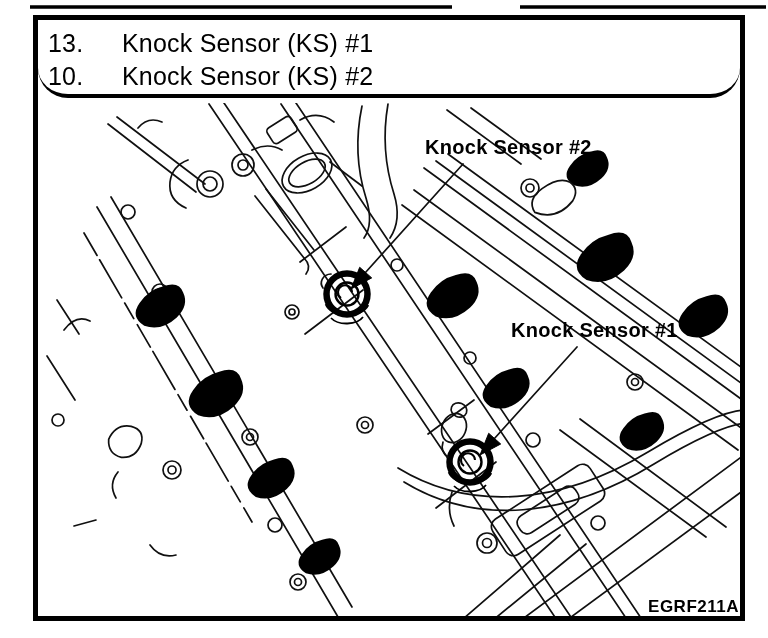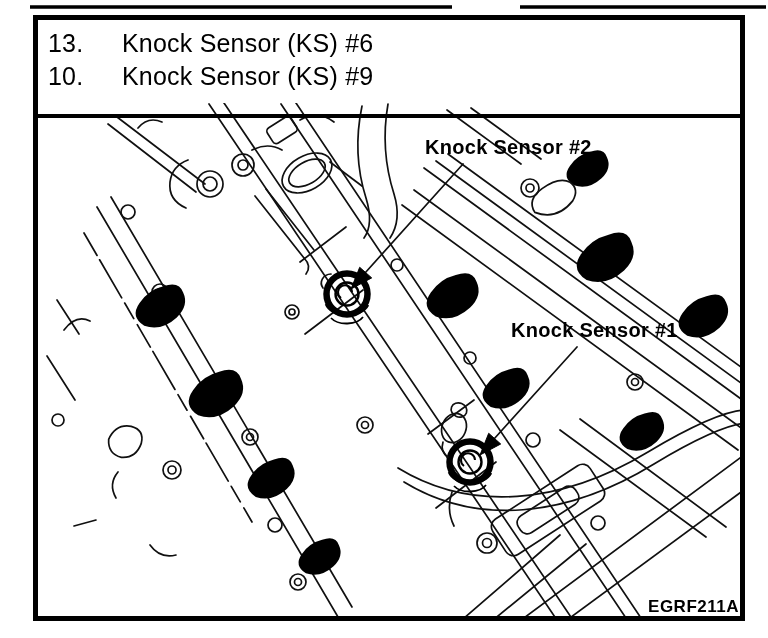--- a/index.html
+++ b/index.html
@@ -1,21 +1,21 @@
 <!DOCTYPE html>
 <html><head>
 <meta charset="utf-8">
 <style>
   html,body{margin:0;padding:0;background:#ffffff;}
   .page{position:relative;width:768px;height:638px;background:#ffffff;overflow:hidden;
         font-family:"Liberation Sans",sans-serif;color:#000;}
   .frame{position:absolute;left:33px;top:15px;width:712px;height:606px;
          border:5px solid #000;box-sizing:border-box;}
   .titleblock{position:absolute;left:38px;top:20px;width:702px;
-              border-bottom:4px solid #000;padding:7px 0 21px 10px;box-sizing:border-box;}
+              border-bottom:4px solid #000;padding:7px 0 1px 10px;box-sizing:border-box;border-radius:30px;}
   .titlerow{display:flex;align-items:baseline;font-size:25px;line-height:33px;
             letter-spacing:0.2px;white-space:nowrap;}
   .titlerow .num{display:inline-block;width:74px;}
   svg.art{position:absolute;left:0;top:0;width:768px;height:638px;}
   .ink path,.ink circle,.ink ellipse,.ink rect{fill:none;stroke:#101010;stroke-width:1.7;
         stroke-linecap:round;stroke-linejoin:round;}
   .rings circle,.rings path,.rings ellipse{fill:none;stroke:#000;}
   .arrow-line{stroke:#000;stroke-width:4.3;fill:none;stroke-linecap:butt;}
   .arrow-head{fill:#000;stroke:#000;stroke-width:1;}
   .artifact{stroke:#000;stroke-width:3.5;fill:none;}
@@ -176,21 +176,21 @@
     <text class="callout" x="425" y="154">Knock Sensor #2</text>
     <text class="callout" x="511" y="337">Knock Sensor #1</text>
     <text class="figcode" x="739" y="612" text-anchor="end">EGRF211A</text>
   </svg>
 
   <div class="frame"></div>
 
   <div class="titleblock">
     <div class="titlerow">
       <span class="num">13.</span>
-      <span class="lbl">Knock Sensor (KS) #6</span>
+      <span class="lbl">Knock Sensor (KS) #1</span>
     </div>
     <div class="titlerow">
       <span class="num">10.</span>
-      <span class="lbl">Knock Sensor (KS) #9</span>
+      <span class="lbl">Knock Sensor (KS) #2</span>
     </div>
   </div>
 
 </div>
 
 </body></html>

